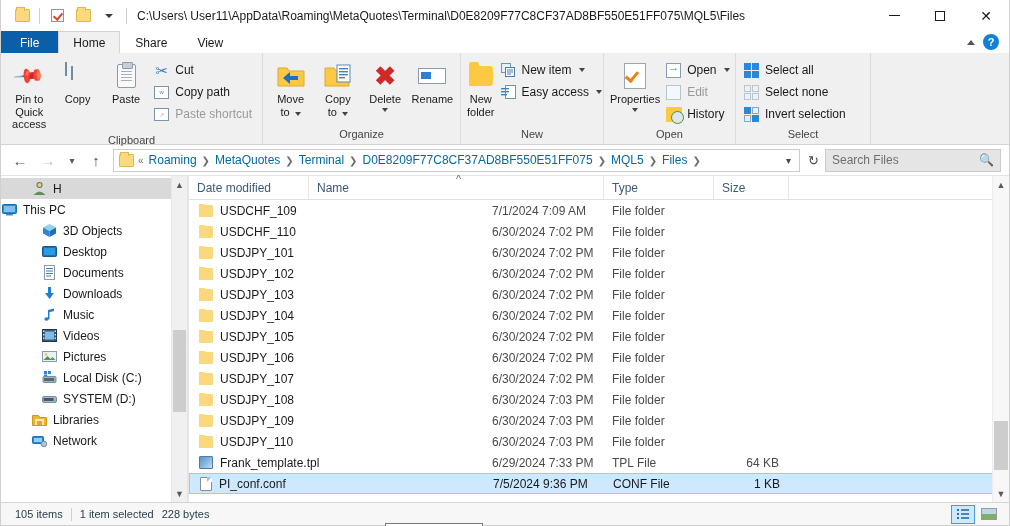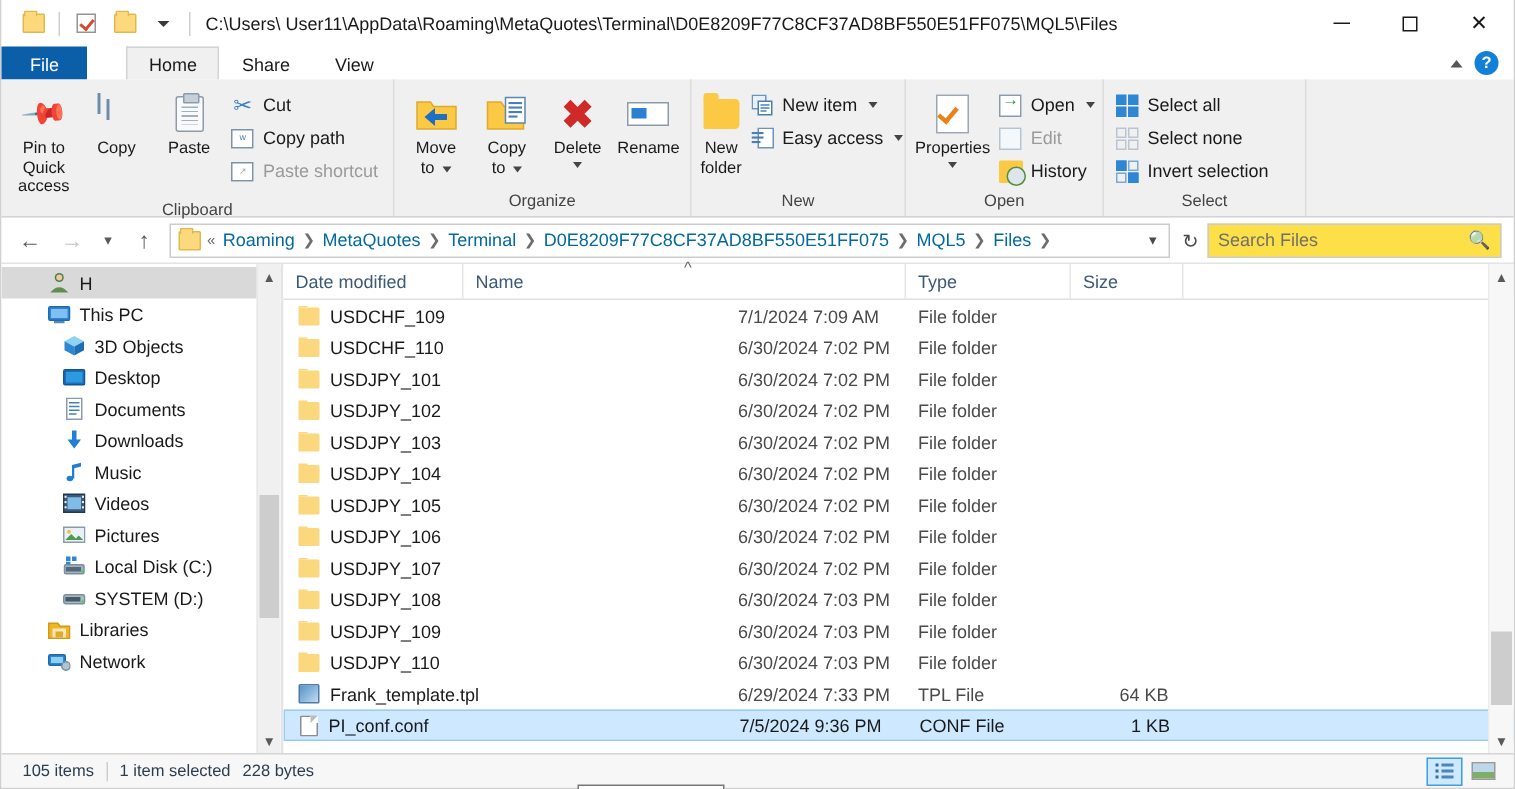--- a/index.html
+++ b/index.html
@@ -107,21 +107,20 @@
     border: 1px solid transparent;
     border-bottom: none;
   }
   .tab.file {
     background: #0b5ea8; color: #fff;
     padding: 0 18px;
   }
   .tab.active {
     background: #f0f0f0;
     border-color: #d4d4d4;
-    margin-left: 26px;
   }
   .tabstrip-filler { flex: 1; }
   .help-area {
     display: flex; align-items: center; gap: 8px;
     padding-right: 10px;
   }
 
   
   .ribbon {
     height: 92px;
@@ -293,22 +292,22 @@
     padding: 0 4px; white-space: nowrap;
     height: 19px; display:flex; align-items:center;
   }
   .crumb-sep {
     color: #6d6d6d; font-size: 10px; padding: 0 1px;
     display: flex; align-items: center; height: 19px;
   }
   .crumb-chev { margin-left: auto; color:#4a4a4a; font-size: 10px; padding: 0 6px; }
   .refresh { color:#4a4a4a; font-size: 13px; padding: 0 4px; }
   .searchbox {
-    width: 196px; height: 23px;
-    border: 1px solid #cccccc; background: #fde047;
+    width: 176px; height: 23px;
+    border: 1px solid #cccccc; background: #e5e5e5;
     display: flex; align-items: center;
     padding: 0 6px;
   }
   .searchbox .ph { flex:1; font-size: 12px; color: #6f6f6f; }
   .searchbox .mag { color:#4a4a4a; font-size: 12px; }
 
   
   .content {
     flex: 1; display: flex; min-height: 0;
     border-top: 1px solid #e4e4e4;
@@ -745,21 +744,21 @@
       <div class="nav-item selected" style="padding-left:30px;">
         <span class="ni-ico">
           <svg width="15" height="15" viewBox="0 0 15 15" aria-hidden="true">
               <circle cx="7.5" cy="4" r="3" fill="#4a7f43"></circle>
               <path d="M1.5 14 q6-7 12 0z" fill="#5d8f55"></path>
               <circle cx="7.5" cy="4" r="2" fill="#f0c9a0"></circle>
             </svg>
         </span>
         <span>H</span>
       </div>
-      <div class="nav-item" style="padding-left:30px;">
+      <div class="nav-item" style="">
         <span class="ni-ico">
           <svg width="15" height="15" viewBox="0 0 15 15" aria-hidden="true">
               <rect x="0.5" y="2.5" width="14" height="9" rx="1" fill="#2f86d4" stroke="#1b6bb0"></rect>
               <rect x="2" y="4" width="11" height="6" fill="#7fc0f0"></rect>
               <rect x="4" y="12" width="7" height="1.5" fill="#5a8ab0"></rect>
             </svg>
         </span>
         <span>This PC</span>
       </div>
       <div class="nav-item" style="padding-left:40px;">

